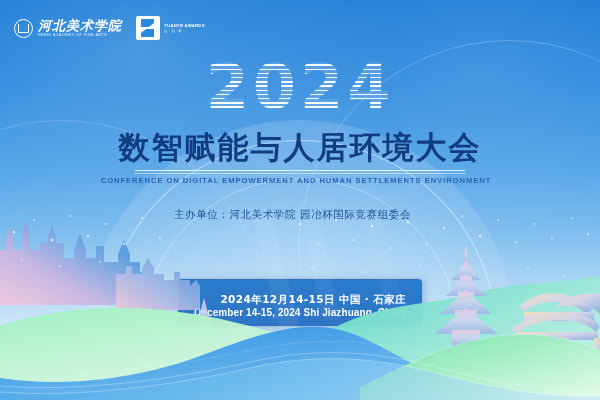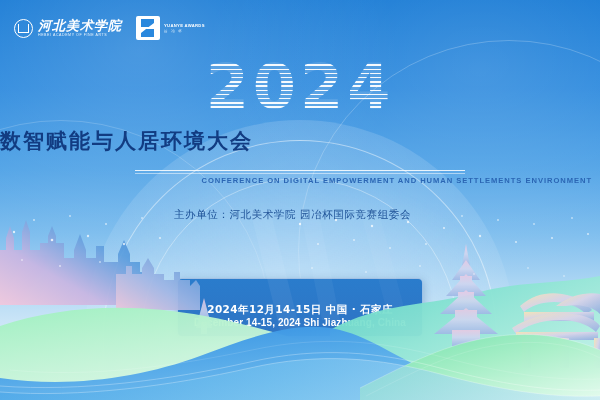--- a/index.html
+++ b/index.html
@@ -84,52 +84,52 @@
   }
   .year-glow{
     position:absolute;left:0;right:0;top:56px;text-align:center;
     font-family:"DejaVu Sans",sans-serif;
     font-size:62px;font-weight:700;letter-spacing:4px;line-height:1;
     color:rgba(255,255,255,.13);
   }
 
   
   .title-cn{
-    position:absolute;left:0;right:0;top:128px;text-align:left;
+    position:absolute;left:0;right:0;top:128px;text-align:center;
     font-family:"DejaVu Sans","Liberation Sans",sans-serif;
-    font-size:21px;font-weight:700;color:#123c82;letter-spacing:2px;
+    font-size:31px;font-weight:700;color:#123c82;letter-spacing:2px;
     line-height:1.25;
   }
   .rule{
     position:absolute;left:50%;transform:translateX(-50%);top:170px;
     width:330px;height:0;border-top:1px solid rgba(255,255,255,.85);
   }
   .rule2{
     position:absolute;left:50%;transform:translateX(-50%);top:173px;
     width:330px;height:0;border-top:1px solid rgba(255,255,255,.5);
   }
   .title-en{
-    position:absolute;left:0;right:8px;top:176px;text-align:right;
+    position:absolute;left:0;right:8px;top:176px;text-align:center;
     font-size:7.6px;font-weight:600;color:#2b66b4;letter-spacing:.95px;
     white-space:nowrap;
   }
   .host{
     position:absolute;left:0;right:15px;top:208px;text-align:center;
     font-family:"DejaVu Sans","Liberation Sans",sans-serif;
     font-size:10.5px;color:#1b4f95;letter-spacing:.6px;font-weight:500;
   }
 
   
   .datebox{
     position:absolute;left:50%;transform:translateX(-50%);top:272px;
     background:linear-gradient(180deg,#2a7ccc 0%,#2f74c4 100%);
     border:1px solid rgba(255,255,255,.55);
     border-radius:5px;
-    padding:23px 16px 6px 16px;
-    text-align:center;color:#fff;
+    padding:13px 16px 6px 16px;
+    text-align:right;color:#fff;
     box-shadow:0 2px 8px rgba(16,60,120,.25);
     margin-top:6px;
   }
   .datebox .d1{font-family:"DejaVu Sans","Liberation Sans",sans-serif;font-size:10.5px;font-weight:700;letter-spacing:.4px;line-height:1.35;white-space:nowrap;}
   .datebox .d2{font-size:10px;font-weight:700;letter-spacing:.1px;line-height:1.35;white-space:nowrap;}
 
   
   .scene{position:absolute;left:0;bottom:0;width:600px;height:190px;}
   .dots{position:absolute;left:0;bottom:0;width:600px;height:190px;pointer-events:none;}
   svg{display:block;}

